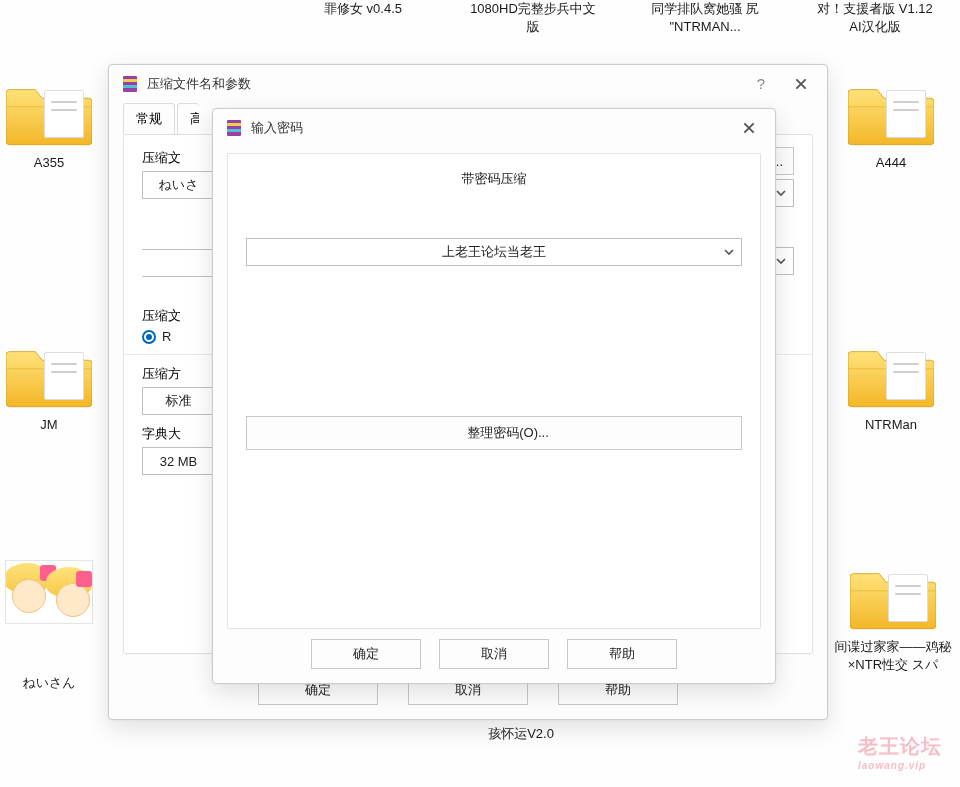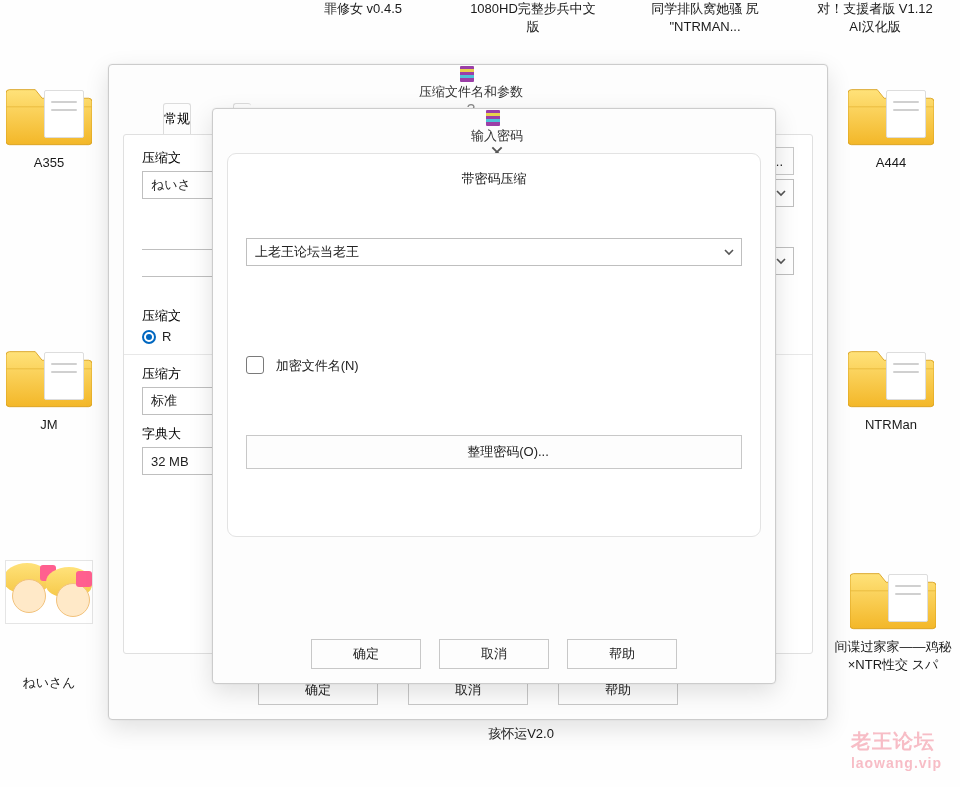--- a/index.html
+++ b/index.html
@@ -23,59 +23,59 @@
   .thumb-img .ribbon{position:absolute;width:16px;height:16px;background:#ff5f8f;top:4px;border-radius:3px;}
   .thumb-img .f1{left:6px;top:18px;}
   .thumb-img .h1{left:-2px;}
   .thumb-img .r1{left:34px;}
   .thumb-img .f2{left:50px;top:22px;}
   .thumb-img .h2{left:40px;top:6px;}
   .thumb-img .r2{left:70px;top:10px;}
 
   
   .dialog { position:absolute; background:#fdfdfd; border:1px solid #ccc; box-shadow:0 8px 24px rgba(0,0,0,0.12), 0 0 0 1px rgba(0,0,0,0.02); border-radius:4px; }
-  .titlebar { display:flex; align-items:center; height:38px; padding:0 6px 0 12px; color:#333;flex-direction:column; }
+  .titlebar { display:flex; align-items:center; height:38px; padding:0 6px 0 12px; color:#333; }
   .titlebar .tb-title{ flex:1; }
   .win-icon { width:18px; height:18px; margin-right:8px; display:inline-flex; }
   .tb-btn { width:40px; height:30px; display:flex; align-items:center; justify-content:center; color:#555; cursor:default; }
   .help-mark{font-size:15px; color:#888; position:relative; top:-1px;}
 
   .tabs { display:flex; padding:0 14px; gap:2px; }
-  .tab { padding:6px 0; border:1px solid #dcdcdc; border-bottom:none; background:#fdfdfd; border-radius:3px 3px 0 0; color:#000;margin-left:40px; }
+  .tab { padding:6px 12px; border:1px solid #dcdcdc; border-bottom:none; background:#fdfdfd; border-radius:3px 3px 0 0; color:#000; }
   .tab.partial { padding-right:4px; overflow:hidden; white-space:nowrap; max-width:22px; border-right:none;}
   .panel { margin:0 14px 14px 14px; border:1px solid #e0e0e0; border-radius:3px; background:#fff; padding:14px 18px 8px 18px; position:relative; height:520px;}
   .row { margin-bottom:10px; }
   .lbl { display:block; margin-bottom:4px; }
-  .combo,.input-text { border:1px solid #bfbfbf; background:#fff; height:28px; padding:0 8px; display:flex; align-items:center; position:relative; }
+  .combo,.input-text { border:1px solid #bfbfbf; background:#fff; height:28px; padding:0 8px; display:flex; align-items:center; position:relative;justify-content:center; }
   .combo .chevron, .right-chevron{ position:absolute; right:6px; top:50%; transform:translateY(-50%); }
   .chev-svg{width:12px;height:12px;display:block;}
   .radio-dot{width:14px;height:14px;border-radius:50%;border:2px solid #0067c0;display:inline-block;position:relative;margin-right:6px;vertical-align:-3px;}
   .radio-dot.checked::after{content:"";position:absolute;inset:2px;border-radius:50%;background:#0067c0;}
   .fieldlabel{ color:#000;font-family:Liberation Serif, serif; }
 
   .right-stub{ position:absolute; right:18px; display:flex; align-items:center; gap:6px; }
   .btn-browse{ height:28px; border:1px solid #c8c8c8; background:#fdfdfd; padding:0 10px; display:flex; align-items:center;}
 
   .btn-row{ position:absolute; bottom:14px; left:0; right:0; display:flex; justify-content:center; gap:30px; }
   .d-btn{ min-width:120px; height:30px; border:1px solid #c8c8c8; background:#fdfdfd; display:flex; align-items:center; justify-content:center; cursor:default;}
 
   
-  .inner-panel{ margin: 6px 14px 14px 14px; border:1px solid #e3e3e3; border-radius:9px; background:#fff; padding:14px 18px 16px 18px; height:384px; position:relative;}
+  .inner-panel{ margin: 6px 14px 14px 14px; border:1px solid #e3e3e3; border-radius:1px; background:#fff; padding:14px 18px 16px 18px; height:476px; position:relative;}
   .heading{ text-align:center; margin:2px 0 28px 0;}
   .chk{ width:18px; height:18px; border:1.5px solid #7a7a7a; border-radius:3px; display:inline-flex; align-items:center; justify-content:center; margin-right:8px; vertical-align:-4px;}
   .chk.checked{ background:#0067c0; border-color:#0067c0;}
   .chk.checked svg{display:block;}
   .chk svg{display:none;}
   .big-btn{ border:1px solid #c8c8c8; background:#fdfdfd; height:34px; display:flex; align-items:center; justify-content:center; width:100%; margin-top:60px;padding-left:28px;}
   .inner-btn-row{ position:absolute; bottom:14px; left:0; right:0; display:flex; justify-content:center; gap:18px;}
   .inner-btn-row .d-btn{min-width:110px;}
 
   .watermark{ position:absolute; right:18px; bottom:16px; text-align:left; color:#f7b6c0; font-weight:600; letter-spacing:1px; pointer-events:none; opacity:.9;}
   .watermark .l1{font-size:20px;}
-  .watermark .l2{font-size:14px;}
+  .watermark .l2{font-size:10px;font-style:italic;}
   .divider{ border-top:1px solid #e8e8e8; margin:10px -18px 10px -18px;}
 </style>
 </head>
 <body>
 
 <div class="top-label" style="left:298px; top:0px;">罪修女 v0.4.5</div>
 <div class="top-label" style="left:468px; top:0px;">1080HD完整步兵中文版</div>
 <div class="top-label" style="left:640px; top:0px;">同学排队窝她骚 尻 "NTRMAN...</div>
 <div class="top-label" style="left:810px; top:0px;">对！支援者版 V1.12 AI汉化版</div>
 
@@ -281,24 +281,20 @@
         <span class="chevron">
             <svg class="chev-svg">
               <use href="#chev"></use>
             </svg>
           </span>
       </div>
     </div>
 
     <div style="height:80px;"></div>
 
-    <div class="row">
-      <span class="chk"></span>
-      <span>加密文件名(N)</span>
-    </div>
 
     <div class="big-btn">整理密码(O)...</div>
 
   </div>
   <div class="inner-btn-row">
     <div class="d-btn">确定</div>
     <div class="d-btn">取消</div>
     <div class="d-btn">帮助</div>
   </div>
 </div>

